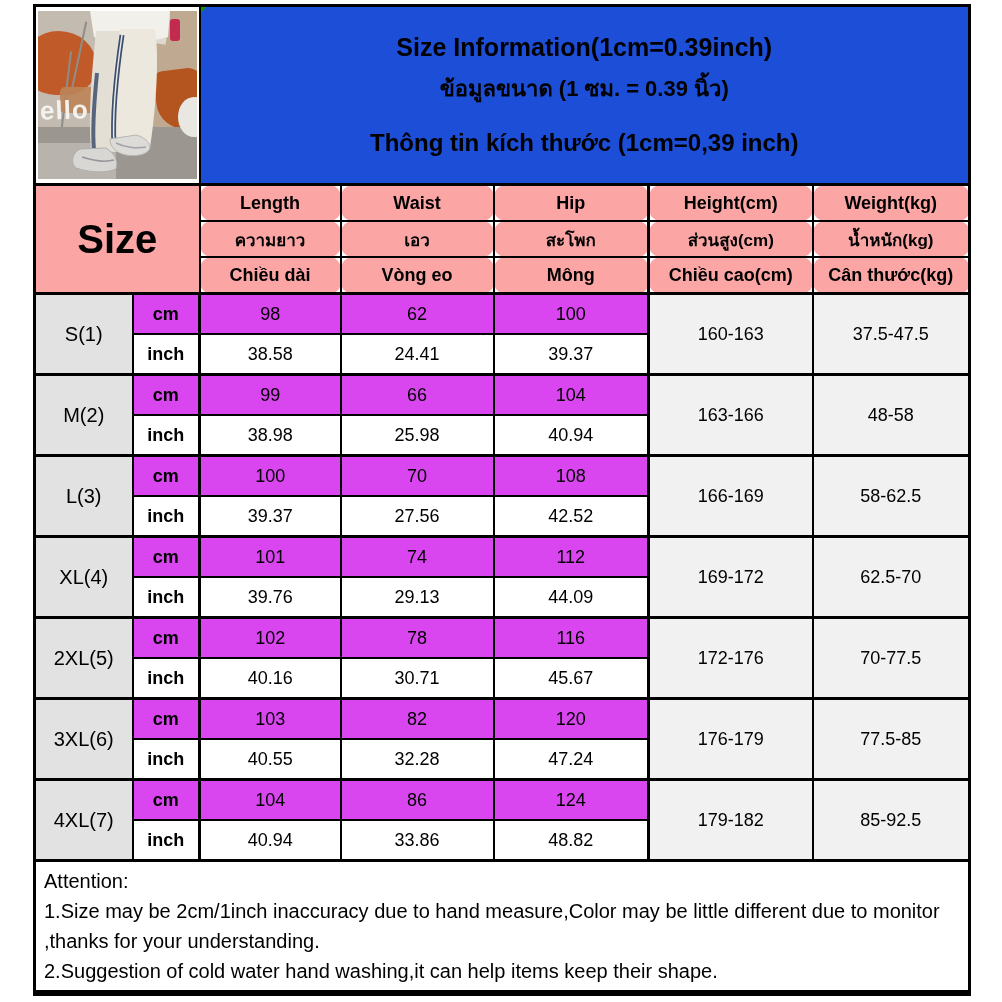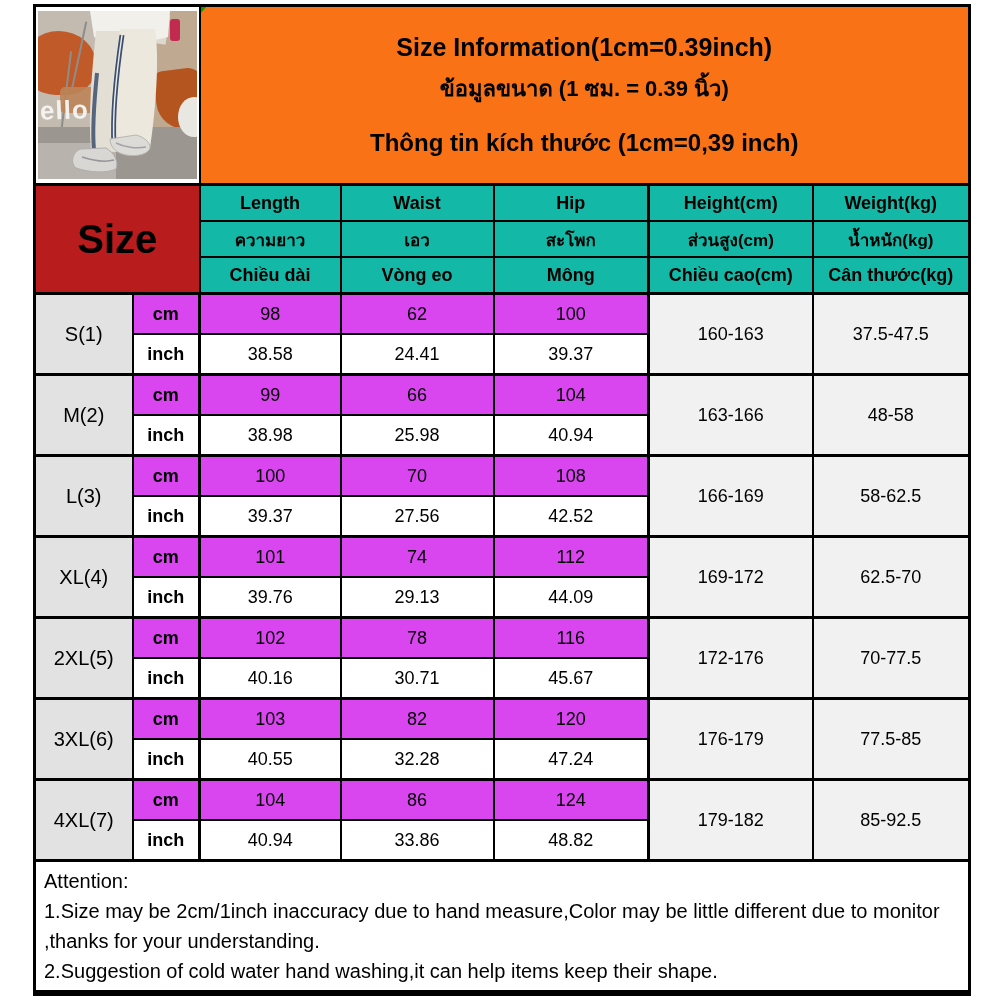--- a/index.html
+++ b/index.html
@@ -14,21 +14,21 @@
     border-collapse:collapse; table-layout:fixed; width:935px;
     border:3px solid #000; border-bottom-width:6px;
   }
   td {
     border:2px solid #000; text-align:center; vertical-align:middle;
     padding:0; overflow:hidden;
   }
 
   
   .photo-cell { background:#fff; height:172px; padding:2px; }
-  .title-cell { background:#f97316; position:relative; }
+  .title-cell { background:#1d4ed8; position:relative; }
   .corner-marker {
     position:absolute; top:-1px; left:-12px; width:0; height:0;
     border-top:10px solid #0b9a00;
     border-left:9px solid transparent; border-right:9px solid transparent;
   }
   .title-en { font-size:25px; font-weight:bold; }
   .title-th { font-size:22px; font-weight:bold; margin-top:9px; }
   .title-vi { font-size:24px; font-weight:bold; margin-top:23px; }
 
   
@@ -56,23 +56,23 @@
   .ph-paper  { position:absolute; left:104px; top:2px; width:26px; height:30px; background:#ddd8d0; transform:rotate(9deg); }
   .ph-bottle { position:absolute; left:132px; top:8px; width:10px; height:22px; background:#c22a50; border-radius:3px; }
   .ph-round  { position:absolute; left:140px; top:86px; width:32px; height:40px; background:#e9e7e2; border-radius:50%; }
   .ph-hello  {
     position:absolute; left:2px; top:84px; color:#f7f6f3; font-weight:bold;
     font-size:26px; letter-spacing:1px; transform:rotate(-2deg); opacity:.95;
   }
   .ph-svg { position:absolute; left:0; top:0; }
 
   
-  .hdr { background:#14b8a6; font-weight:bold; font-size:18px; height:34px; }
+  .hdr { background:#fca5a5; font-weight:bold; font-size:18px; height:34px;border-radius:12px; }
   .hdr-th { font-size:17px; }
-  .size-cell { background:#b91c1c; font-weight:bold; font-size:40px; }
+  .size-cell { background:#fca5a5; font-weight:bold; font-size:40px; }
 
   
   tr.band > td { border-top-width:3px; }
   .size-label { background:#e2e2e2; font-weight:normal; font-size:20px; }
   .unit { font-weight:bold; font-size:18px; height:38px; }
   .g { background:#d946ef; }
   .w { background:#ffffff; }
   .val { font-size:18px; }
   .range { background:#f1f1f1; font-size:18px; }
   .c-unit-l { border-right-width:3px; }

